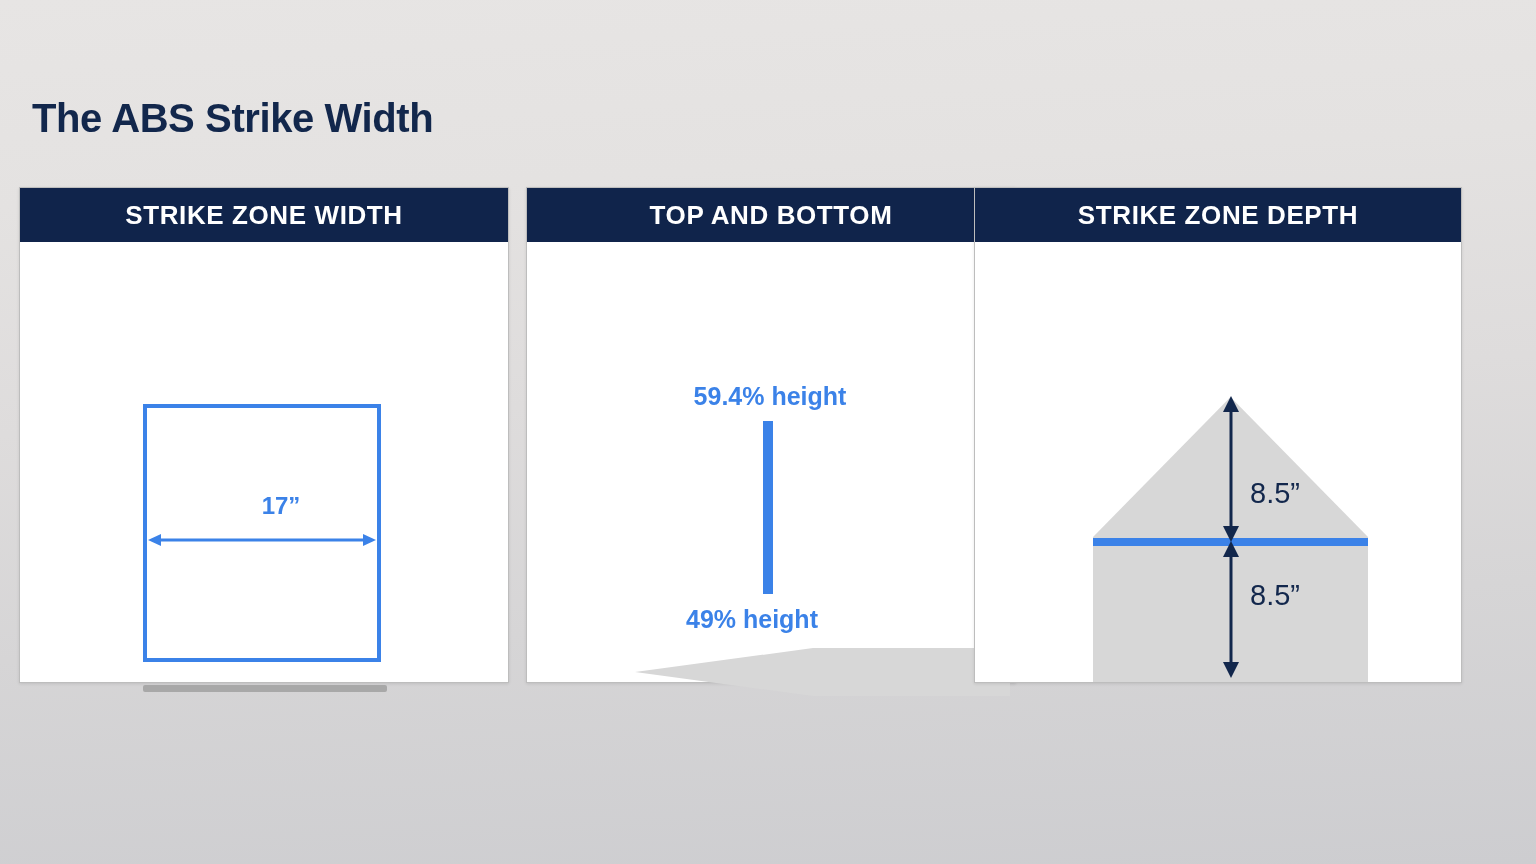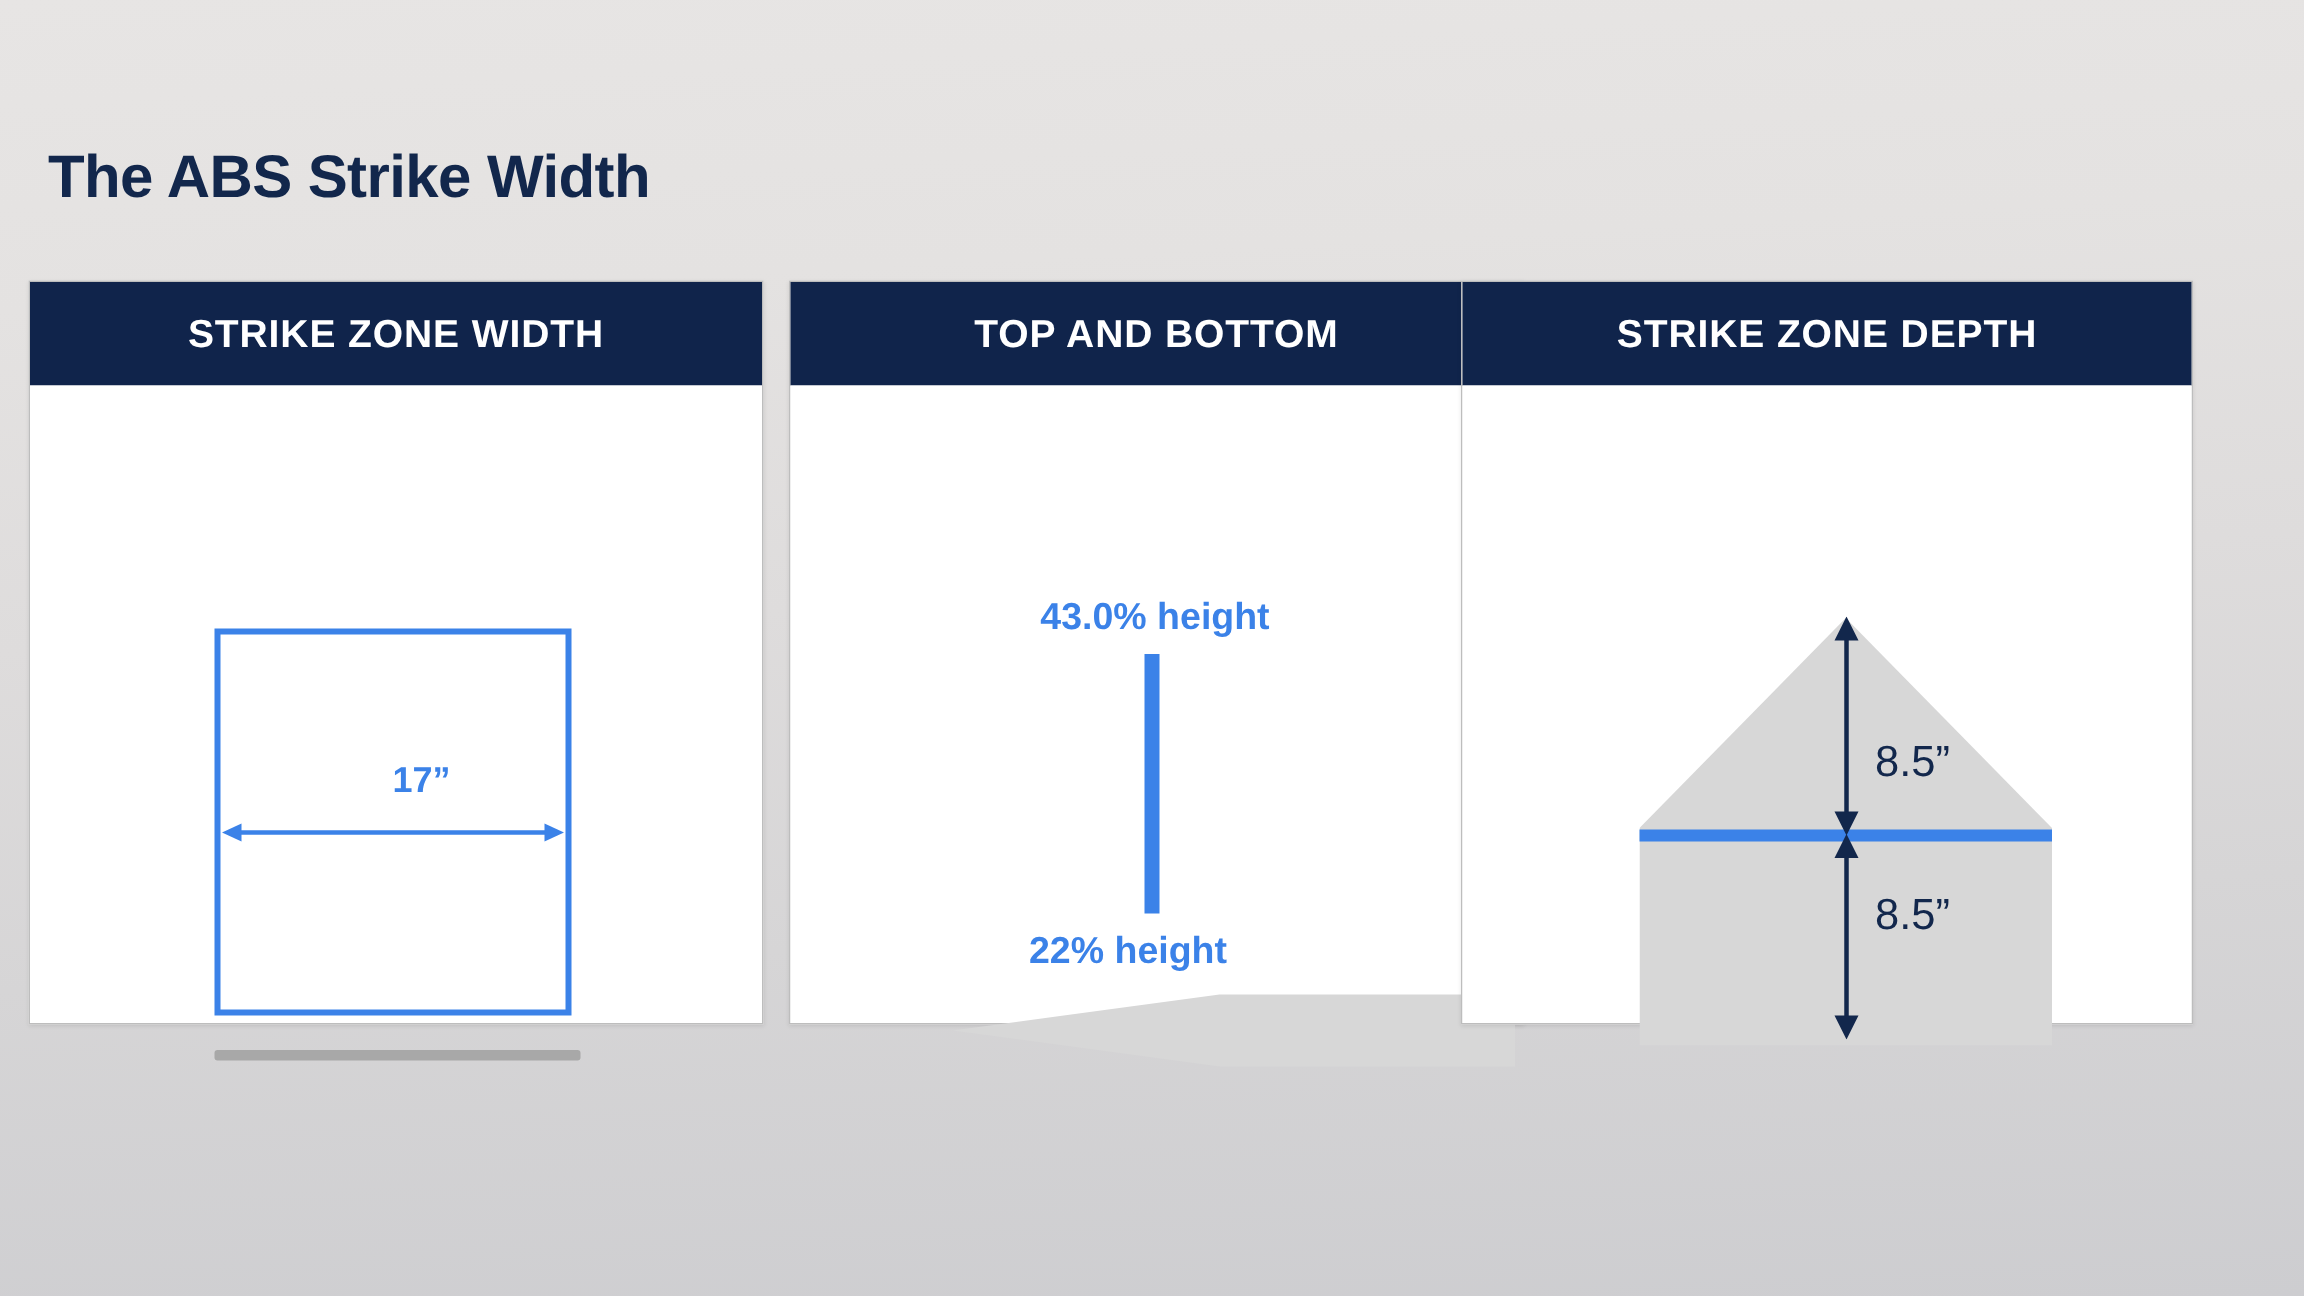--- a/index.html
+++ b/index.html
@@ -36,21 +36,21 @@
     background: #ffffff;
     border: 1px solid #bdbdbd;
     box-sizing: border-box;
     box-shadow: 0 1px 3px rgba(0,0,0,0.10);
   }
   #panel-1 { left: 19px; }
   #panel-2 { left: 526px; }
   #panel-3 { left: 974px; width: 488px; }
 
   .panel-header {
-    height: 69px;
+    height: 54px;
     background: #10244b;
     display: flex;
     align-items: center;
     justify-content: center;
   }
   .panel-header-text {
     color: #ffffff;
     font-size: 26px;
     font-weight: bold;
     letter-spacing: 0.6px;
@@ -215,25 +215,25 @@
     <div class="plate-bar"></div>
   </div>
 </div>
 
 <div class="panel" id="panel-2">
   <div class="panel-header">
     <span class="panel-header-text">TOP AND BOTTOM</span>
   </div>
   <div class="panel-body">
 
-    <div class="pct-top">43.0% height</div>
+    <div class="pct-top">59.4% height</div>
 
     <div class="zone-bar"></div>
 
-    <div class="pct-bottom">22% height</div>
+    <div class="pct-bottom">49% height</div>
 
     <svg class="plate-side" viewBox="0 0 375 56">
       <polygon points="0,28 178,4 375,4 375,52 178,52" fill="#d7d7d7"></polygon>
     </svg>
   </div>
 </div>
 
 <div class="panel" id="panel-3">
   <div class="panel-header">
     <span class="panel-header-text">STRIKE ZONE DEPTH</span>

